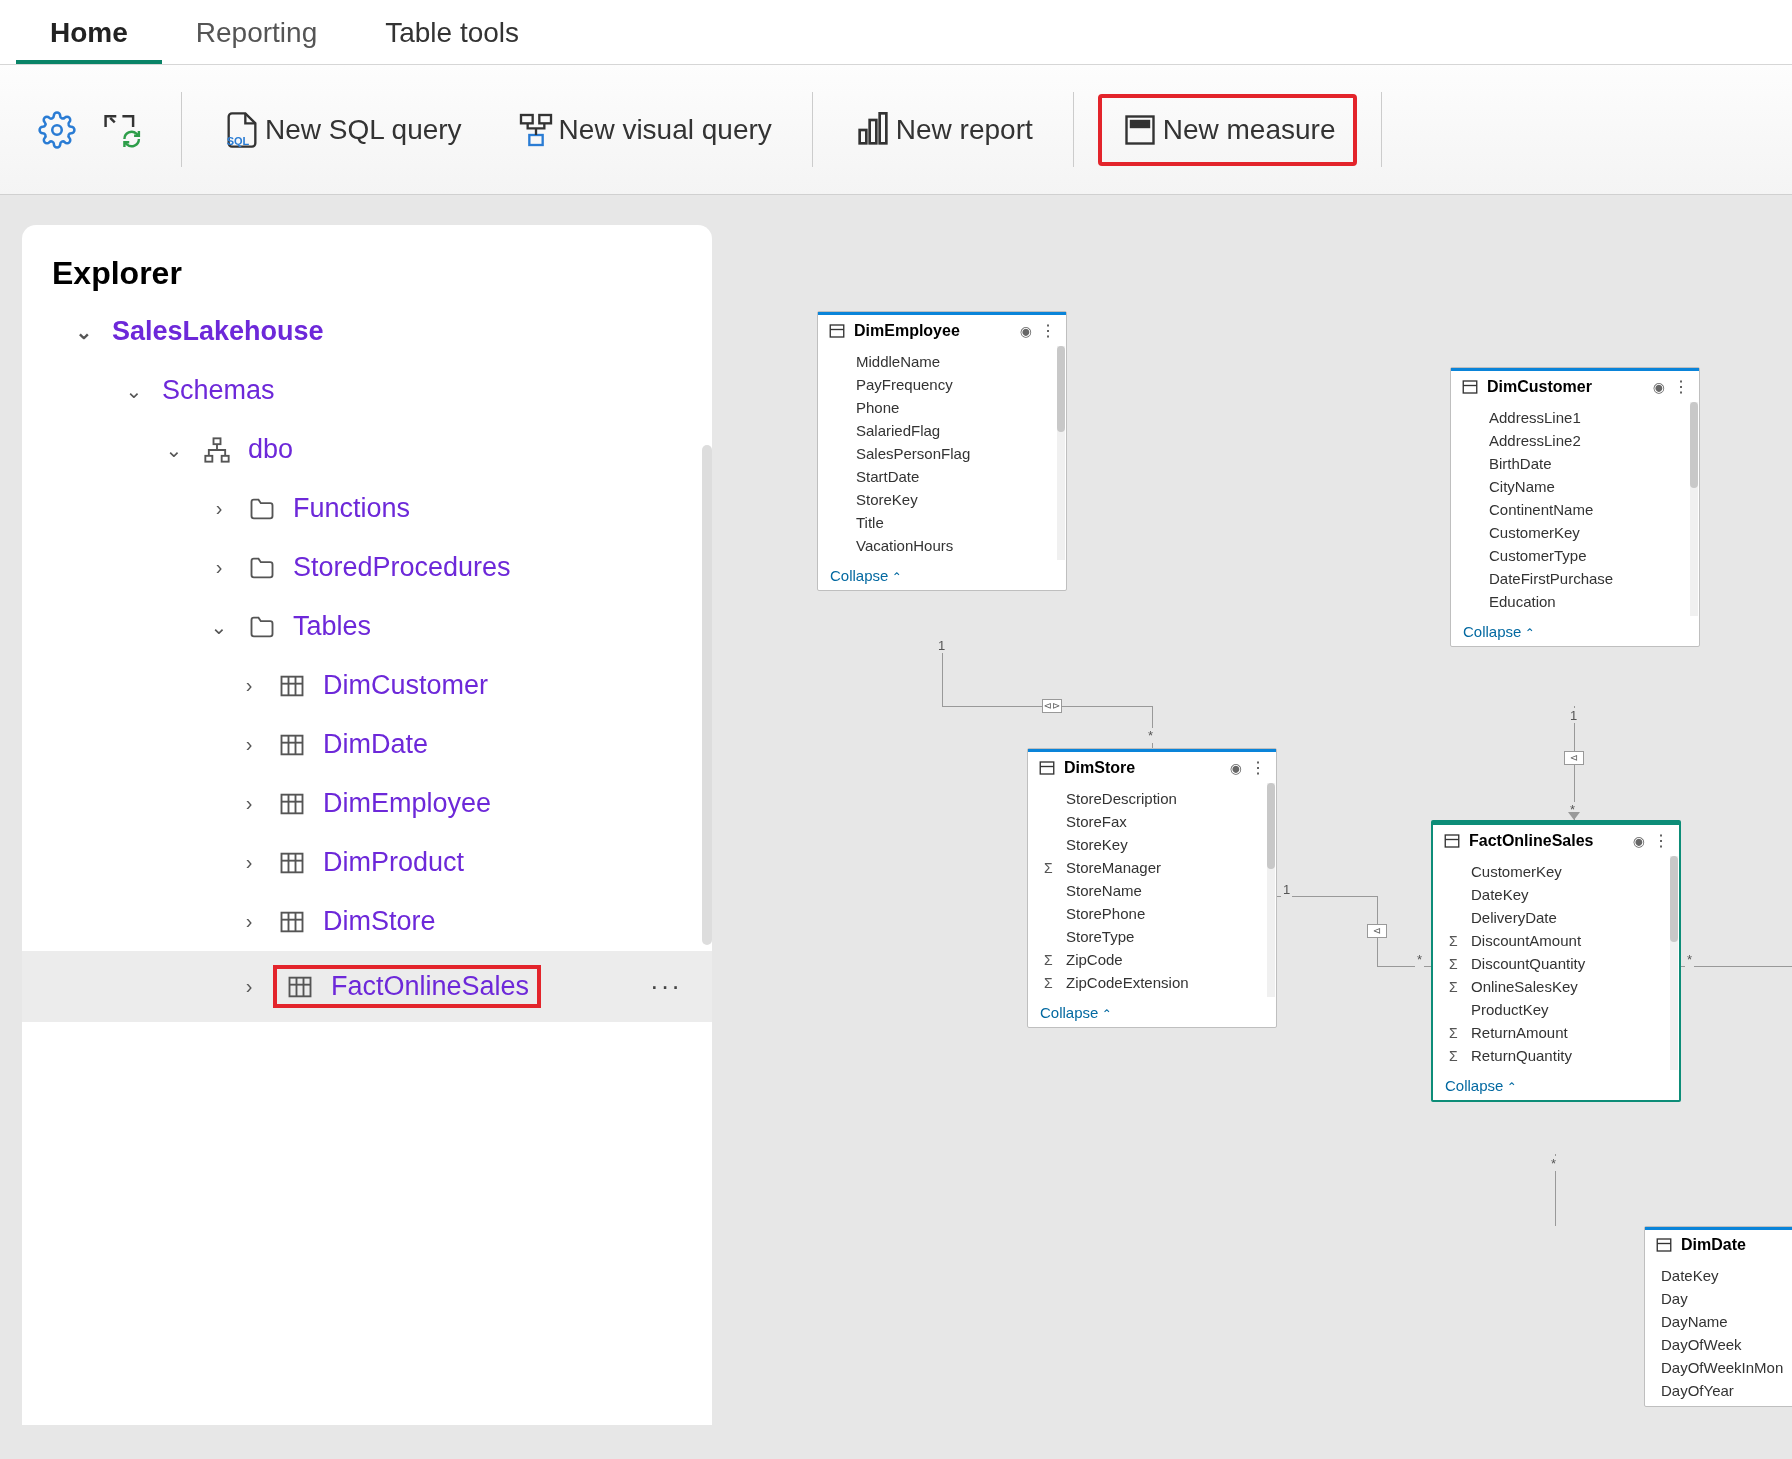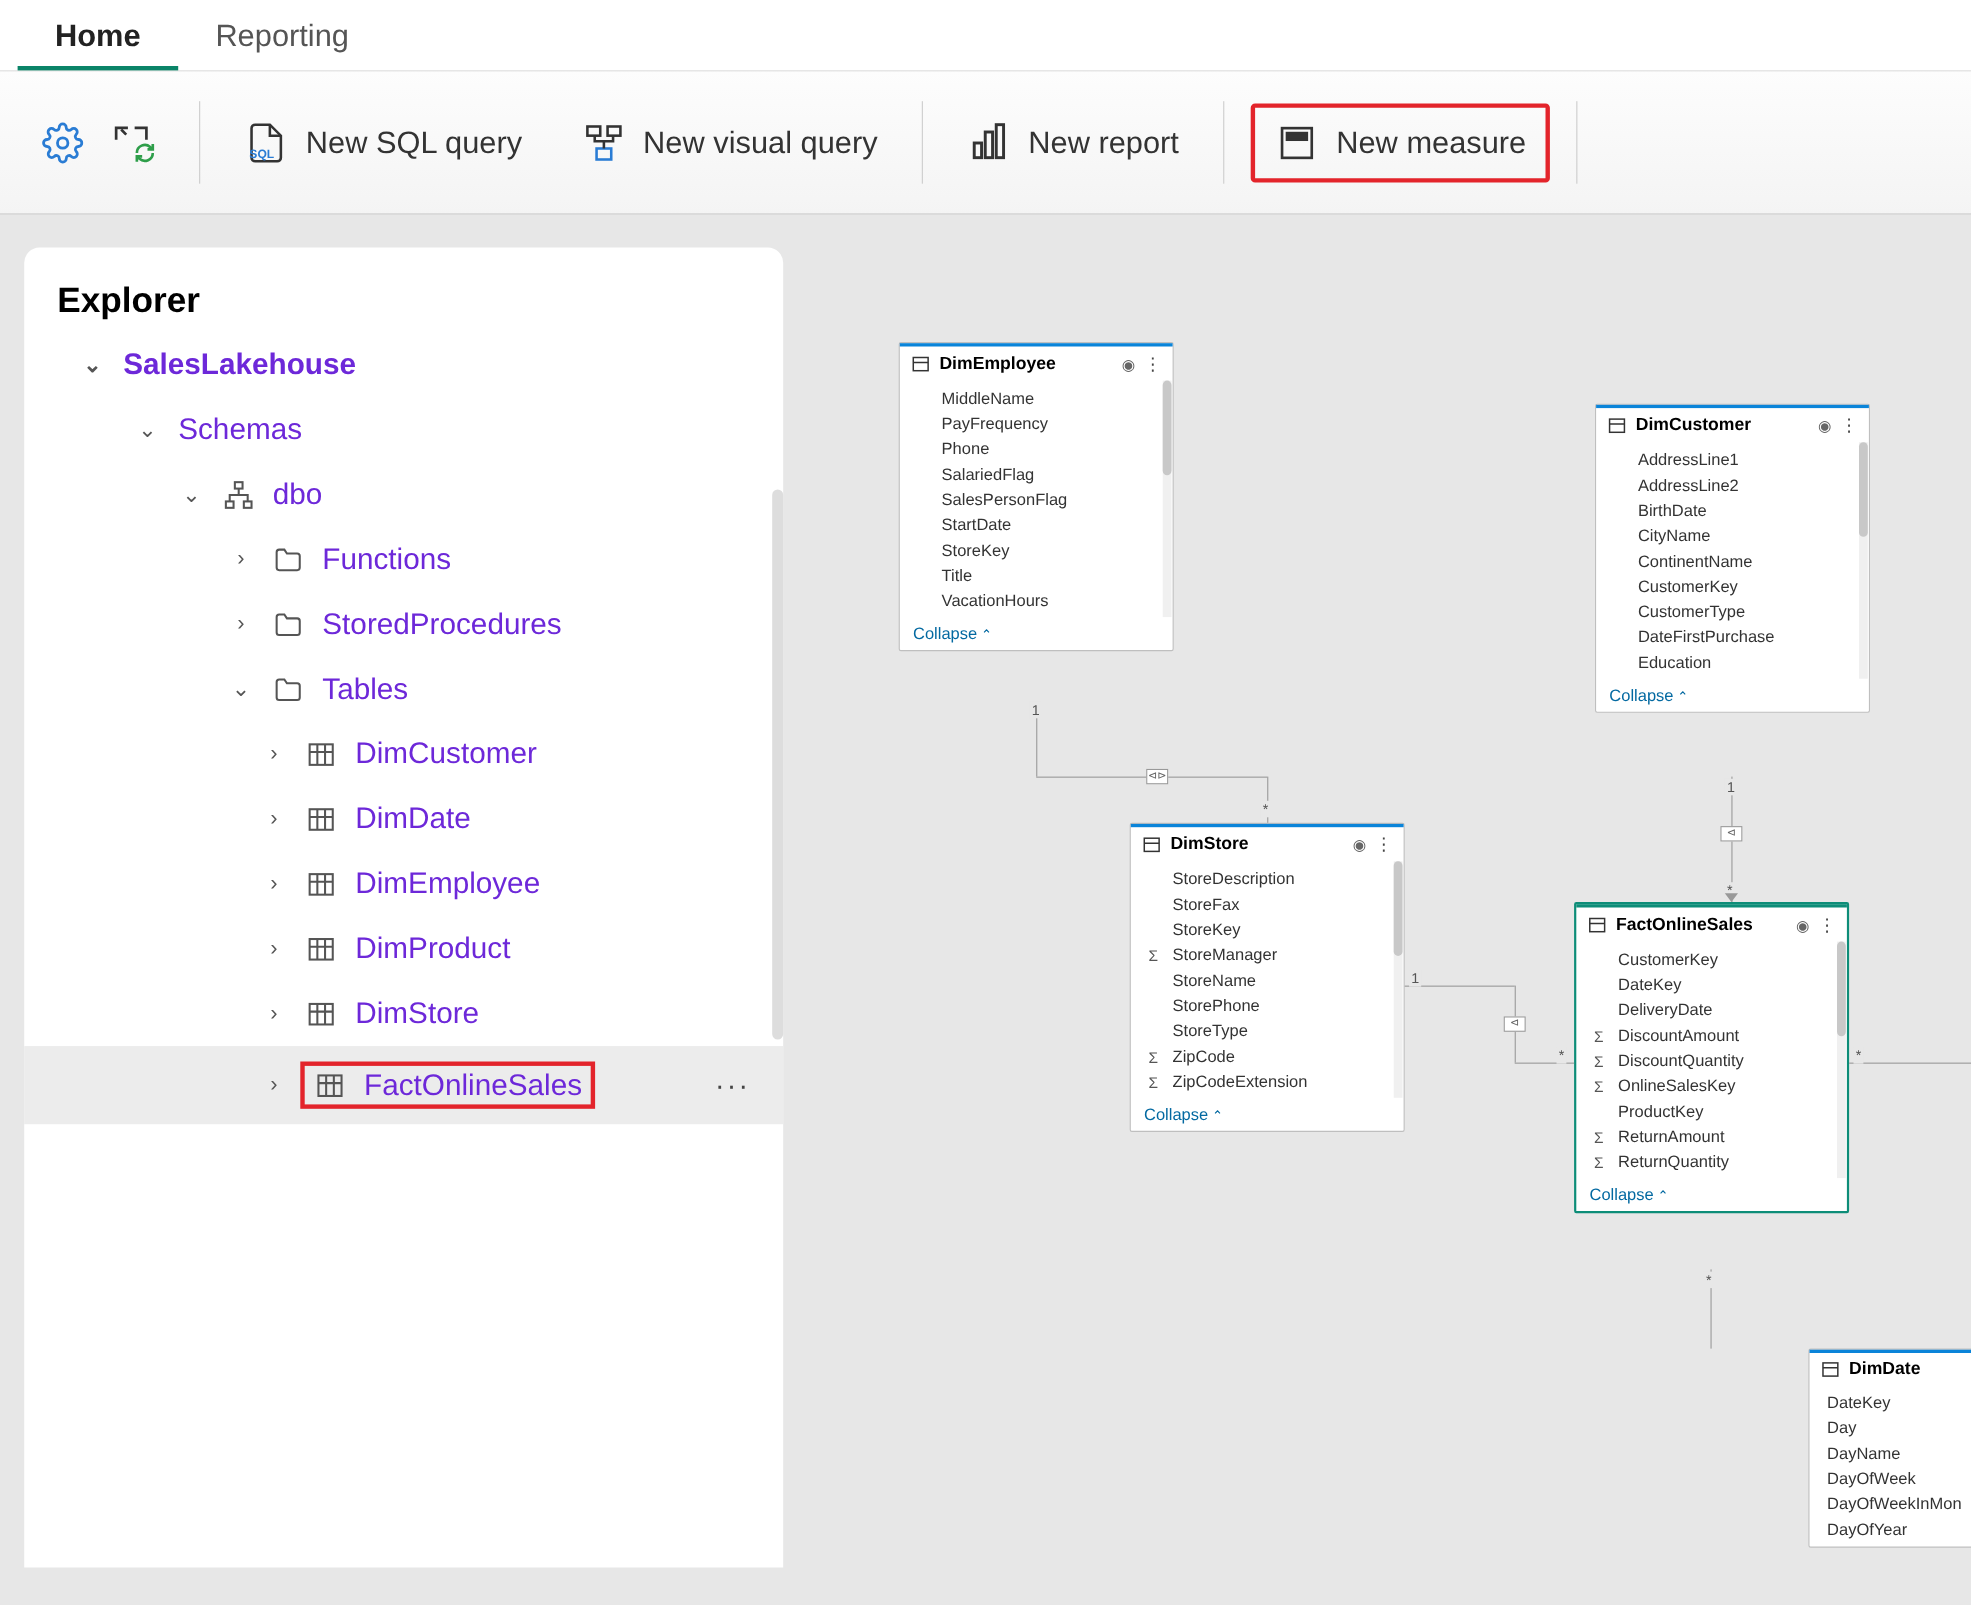--- a/index.html
+++ b/index.html
@@ -7,21 +7,21 @@
 
 
 .tab-strip { display: flex; background: #fff; height: 65px; border-bottom: 1px solid #d6d6d6; padding-left: 16px; }
 .tab { padding: 0 34px; line-height: 65px; font-size: 28px; color: #555; cursor: pointer; }
 .tab.home { font-weight: 600; color: #222; border-bottom: 4px solid #0a8468; }
 .tab.tools { font-weight: 400; color: #333; }
 
 
 .ribbon { display: flex; align-items: center; height: 130px; padding: 0 25px; background: linear-gradient(#fdfdfd,#f4f4f4); border-bottom: 1px solid #d0d0d0; gap: 0; }
 .ribbon .sep { width: 1px; height: 75px; background: #ccc; margin: 0 28px; }
-.rb-btn { display: flex; align-items: center; gap: 16px; padding: 8px 12px; cursor: pointer; border-radius: 4px; }
+.rb-btn { display: flex; align-items: center; gap: 3px; padding: 8px 12px; cursor: pointer; border-radius: 4px; }
 .rb-btn span.lbl { font-size: 28px; color: #333; }
 .rb-icon { width: 40px; height: 40px; display:inline-flex; align-items:center; justify-content:center; }
 .highlight-red { border: 4px solid #e3242b; padding: 12px 18px; margin:-4px; }
 
 
 .explorer { position: absolute; left: 22px; top: 225px; width: 690px; height: 1200px; background: #fff; border-radius: 14px 14px 0 0; padding: 30px 0 0 0; }
 .explorer h2 { font-size: 32px; font-weight: 600; padding-left: 30px; }
 .exp-row { display: flex; align-items: center; padding: 10px 30px; gap: 20px; }
 .wh-btn { display:flex; align-items:center; gap:14px; border:1px solid #bbb; border-radius:6px; padding:10px 22px; font-size:24px; cursor:pointer; }
 .search-ic { margin-left:auto; width:36px; height:36px; }
@@ -67,20 +67,21 @@
 
 
 svg { display:block; }
 </style>
 </head>
 <body>
 
 <div class="tab-strip">
   <div class="tab home">Home</div>
   <div class="tab">Reporting</div>
+  <div class="tab tools">Table tools</div>
 </div>
 
 <div class="ribbon">
   <div class="rb-btn">
     <span class="rb-icon">
       <svg width="38" height="38" viewBox="0 0 24 24" fill="none" stroke="#2a7cd4" stroke-width="1.6">
           <circle cx="12" cy="12" r="3"></circle>
           <path d="M19.4 15a1.7 1.7 0 0 0 .34 1.87l.06.06a2 2 0 1 1-2.83 2.83l-.06-.06a1.7 1.7 0 0 0-1.87-.34 1.7 1.7 0 0 0-1 1.56V21a2 2 0 0 1-4 0v-.09a1.7 1.7 0 0 0-1-1.56 1.7 1.7 0 0 0-1.87.34l-.06.06a2 2 0 1 1-2.83-2.83l.06-.06A1.7 1.7 0 0 0 4.6 15a1.7 1.7 0 0 0-1.56-1H3a2 2 0 0 1 0-4h.09A1.7 1.7 0 0 0 4.6 9a1.7 1.7 0 0 0-.34-1.87l-.06-.06A2 2 0 1 1 7.03 4.24l.06.06A1.7 1.7 0 0 0 9 4.6a1.7 1.7 0 0 0 1-1.56V3a2 2 0 0 1 4 0v.09c0 .67.4 1.27 1 1.51a1.7 1.7 0 0 0 1.87-.34l.06-.06a2 2 0 1 1 2.83 2.83l-.06.06A1.7 1.7 0 0 0 19.4 9c.24.6.84 1 1.51 1H21a2 2 0 0 1 0 4h-.09a1.7 1.7 0 0 0-1.51 1z"></path>
         </svg>
     </span>

